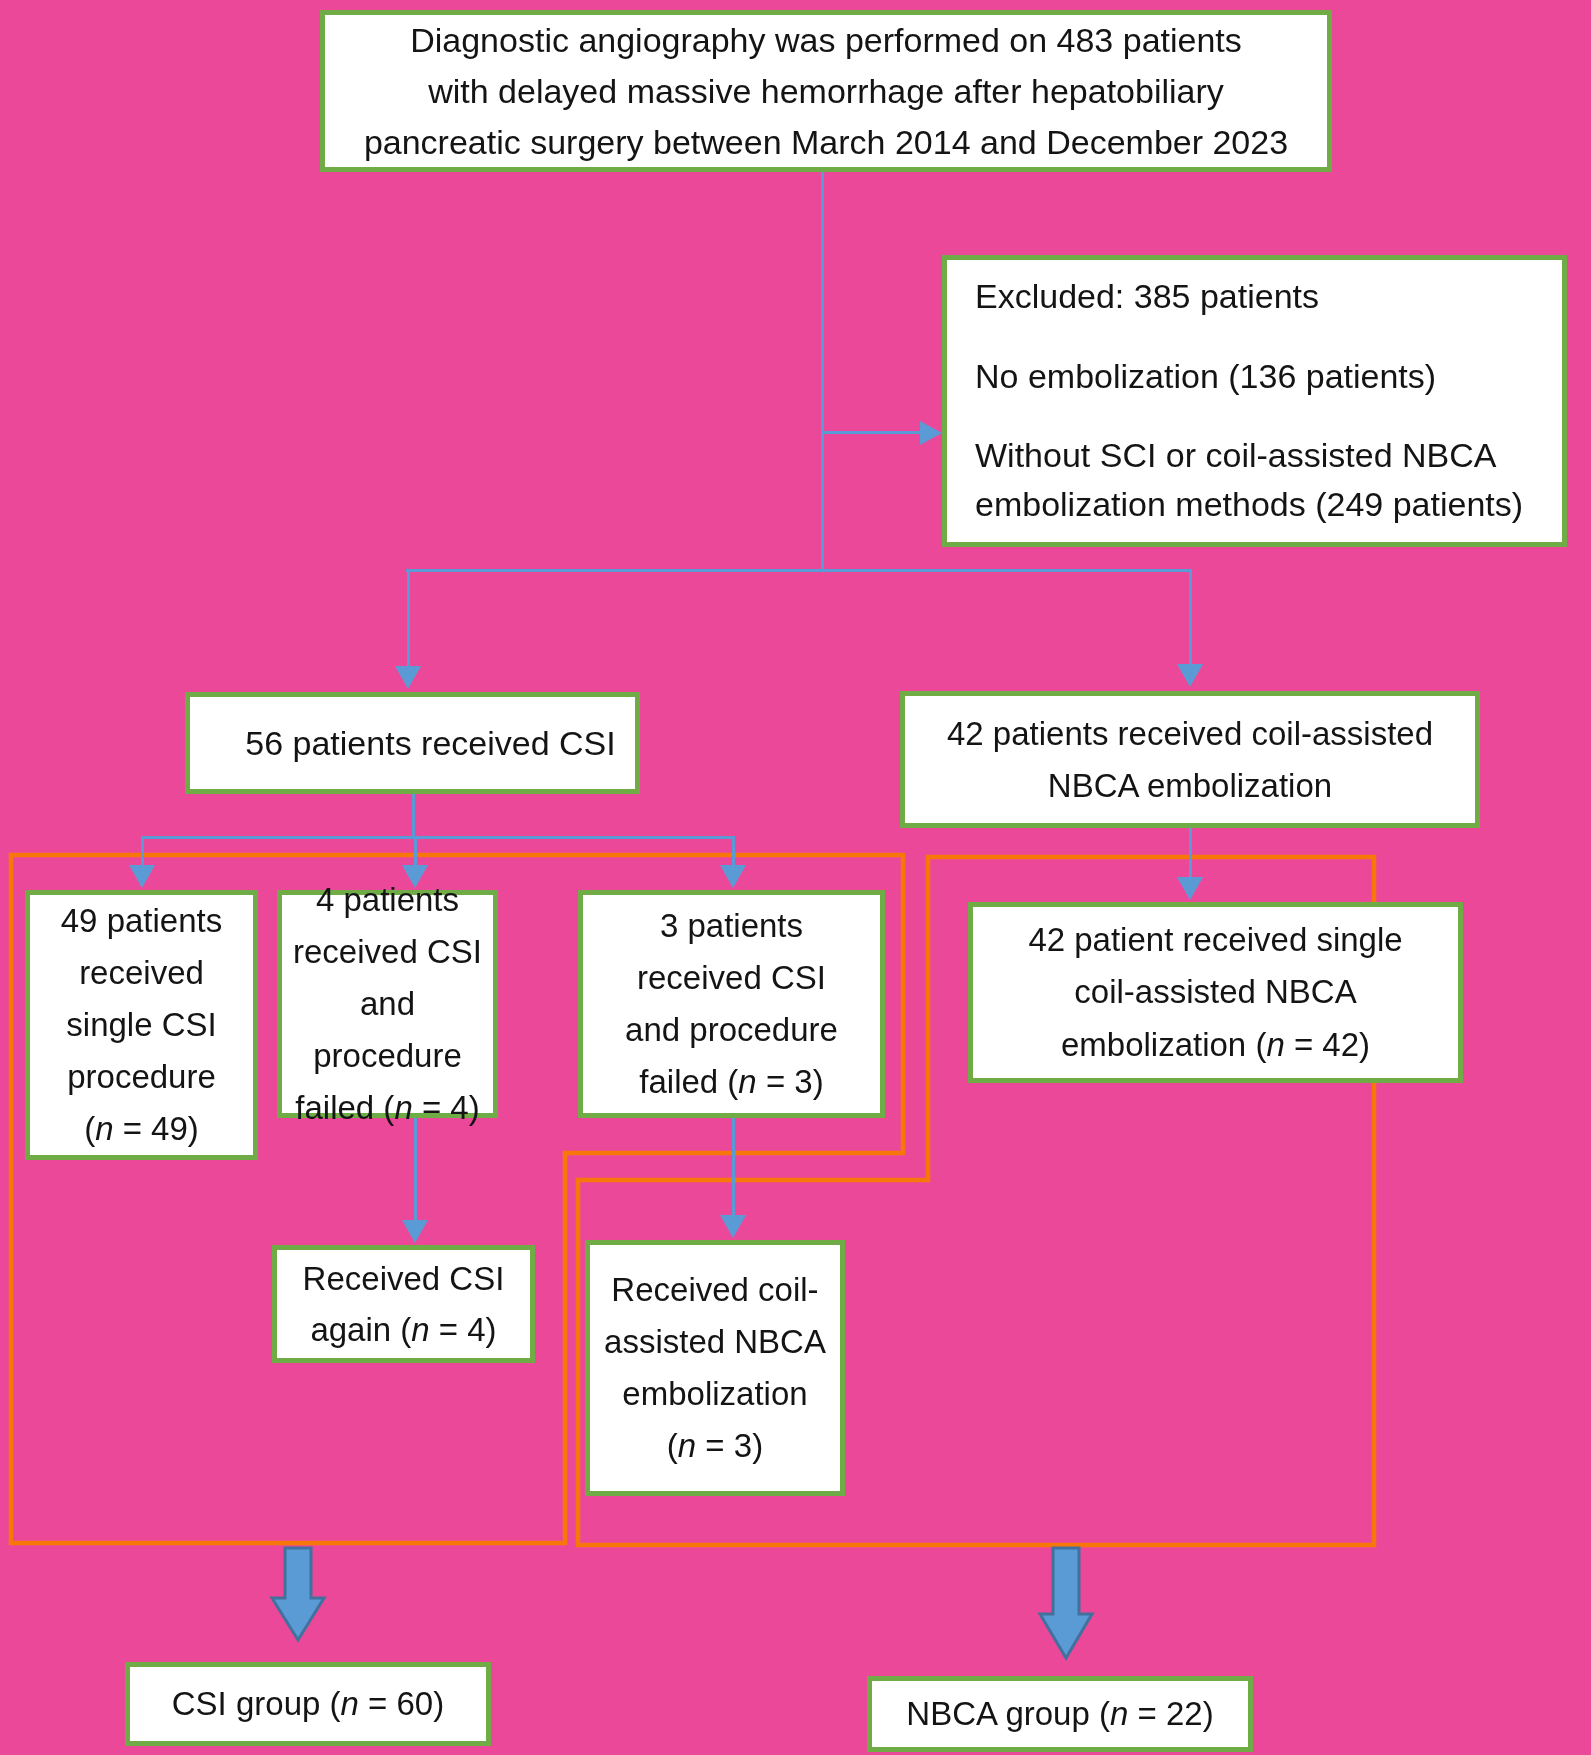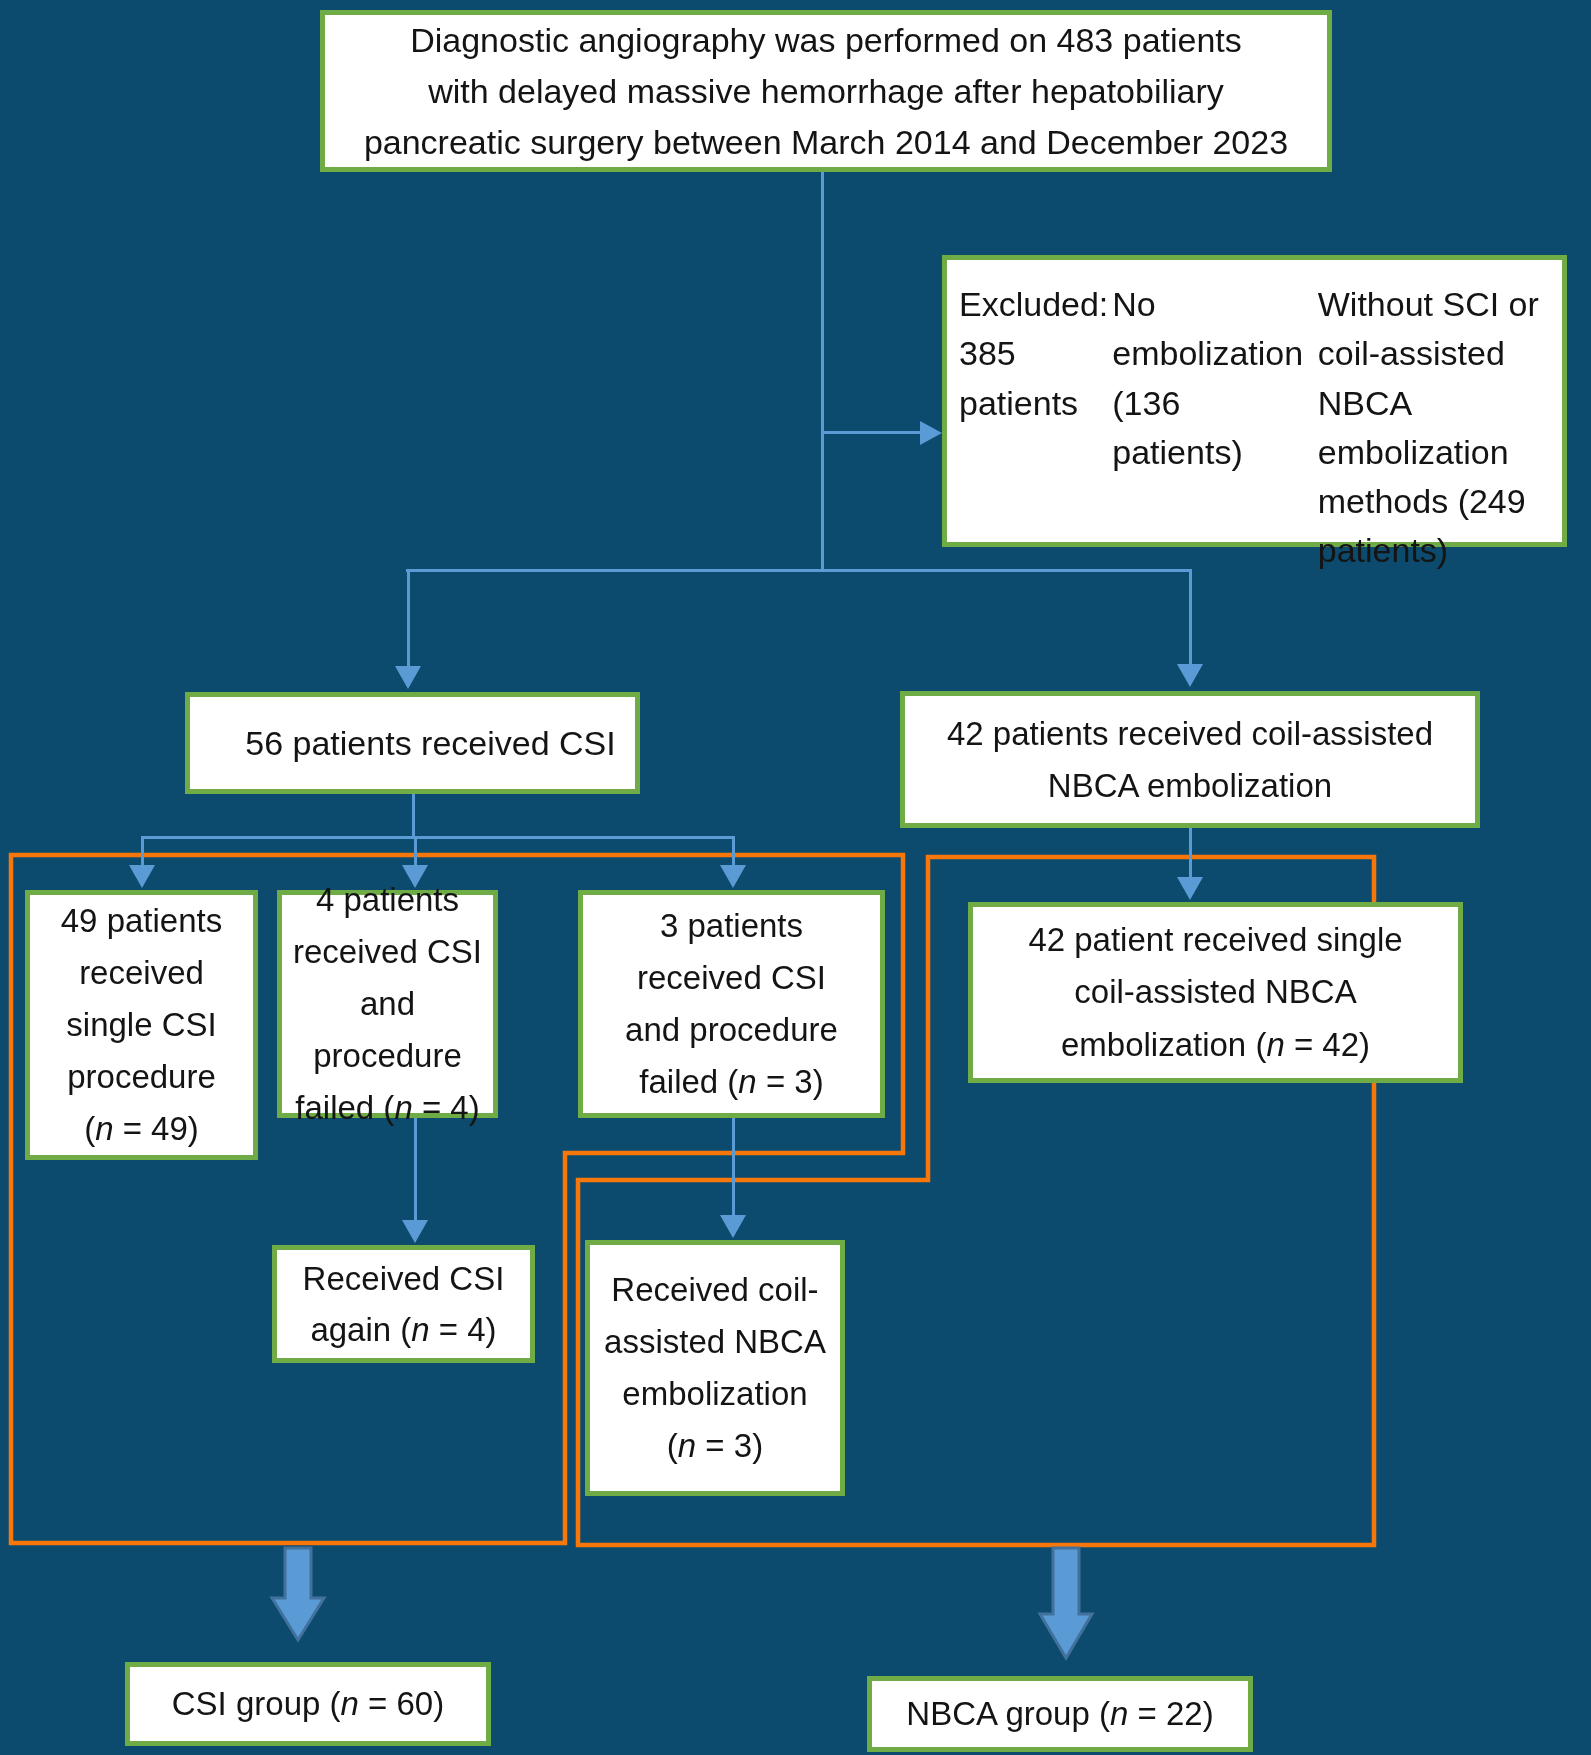--- a/index.html
+++ b/index.html
@@ -1,20 +1,20 @@
 <!DOCTYPE html>
 <html style="--green: #6FAC46; --orange: #F8770A; --blue: #5B9BD5; --arrow_edge: #41719C; --text: #141414;"><head>
 <meta charset="utf-8">
 <style>
   html,body{margin:0;padding:0;background:#ffffff;}
   :root{
     --green:#6FAC46; --orange:#F8770A; --blue:#5B9BD5; --arrow_edge:#41719C; --text:#141414;
   }
   #canvas{
-    position:relative; width:1591px; height:1755px; background:#0c4a6e;
+    position:relative; width:1591px; height:1755px; background:#ec4899;
     font-family:"Liberation Sans", sans-serif; color:var(--text);
   }
   .gbox{
     position:absolute; border:5px solid var(--green); background:#ffffff;
     display:flex; align-items:center; justify-content:center; text-align:center;
     font-size:33px; line-height:1.55; white-space:pre-line; box-sizing:border-box;
   }
   .gbox i{font-style:italic;}
   .leftalign{justify-content:flex-start; text-align:left;}
   .vl,.hl{position:absolute; background:var(--blue);}
@@ -24,22 +24,22 @@
     border-left:13px solid transparent; border-right:13px solid transparent;
     border-top:23px solid var(--blue);}
   .ah-right{position:absolute; width:0; height:0;
     border-top:12px solid transparent; border-bottom:12px solid transparent;
     border-left:22px solid var(--blue);}
   .overlay{position:absolute; left:0; top:0; pointer-events:none;}
   .orange-path{fill:none; stroke:var(--orange); stroke-width:4.5px;}
   .block-arrow{fill:var(--blue); stroke:var(--arrow_edge); stroke-width:3px;}
   .excl-para{margin:0 0 30px 0; white-space:pre-line;}
   .excl-para:last-child{margin:0;}
-  #excluded-box{align-items:flex-start; justify-content:center;
-    padding:20px 0 20px 12px; line-height:1.45;}
+  #excluded-box{flex-direction:column; align-items:flex-start; justify-content:center;
+    padding:20px 0 20px 28px; line-height:1.45;}
   .tall{line-height:1.58;}
 </style>
 </head>
 <body>
 
 <div id="canvas">
 
   <svg class="overlay" width="1591" height="1755" viewBox="0 0 1591 1755">
     <path class="orange-path" d="M 11 855 H 903 V 1153 H 565 V 1543 H 11 Z"></path>
     <path class="orange-path" d="M 928 857 H 1374 V 1545 H 578 V 1180 H 928 Z"></path>

